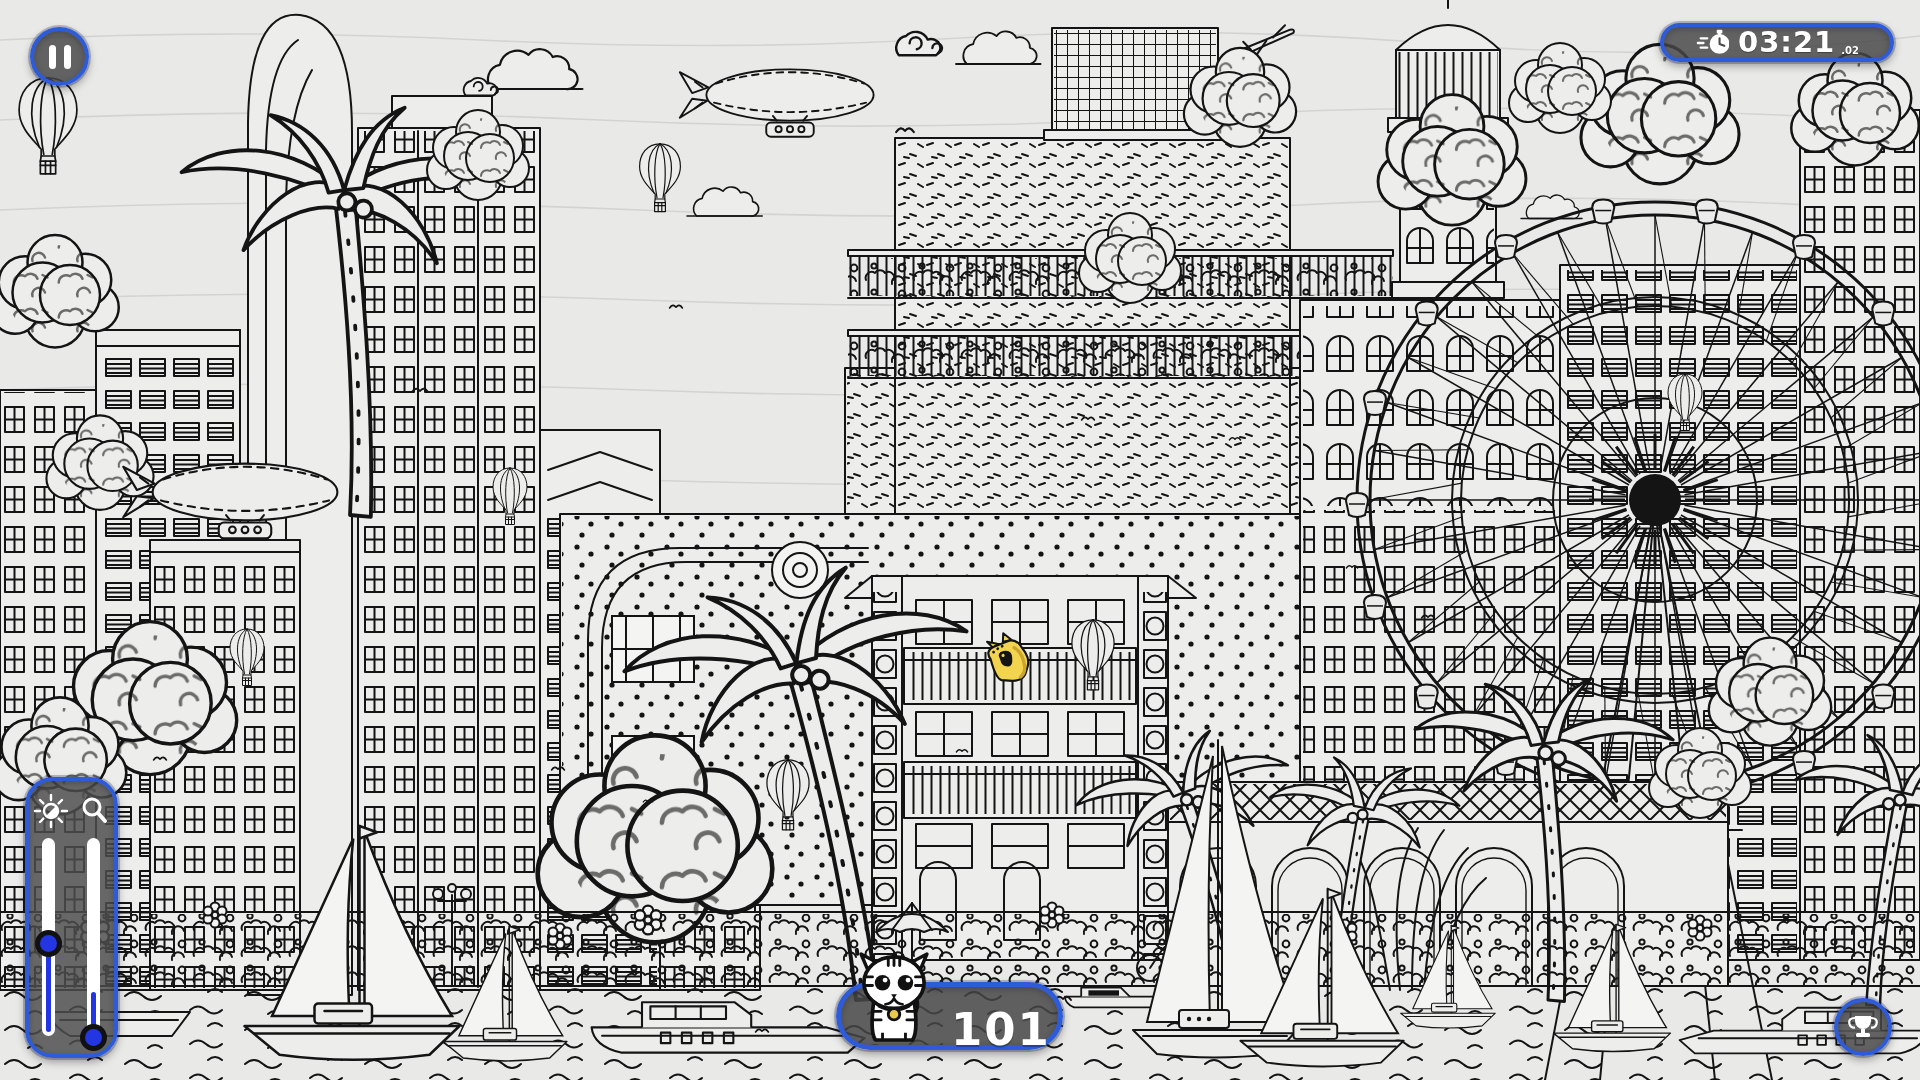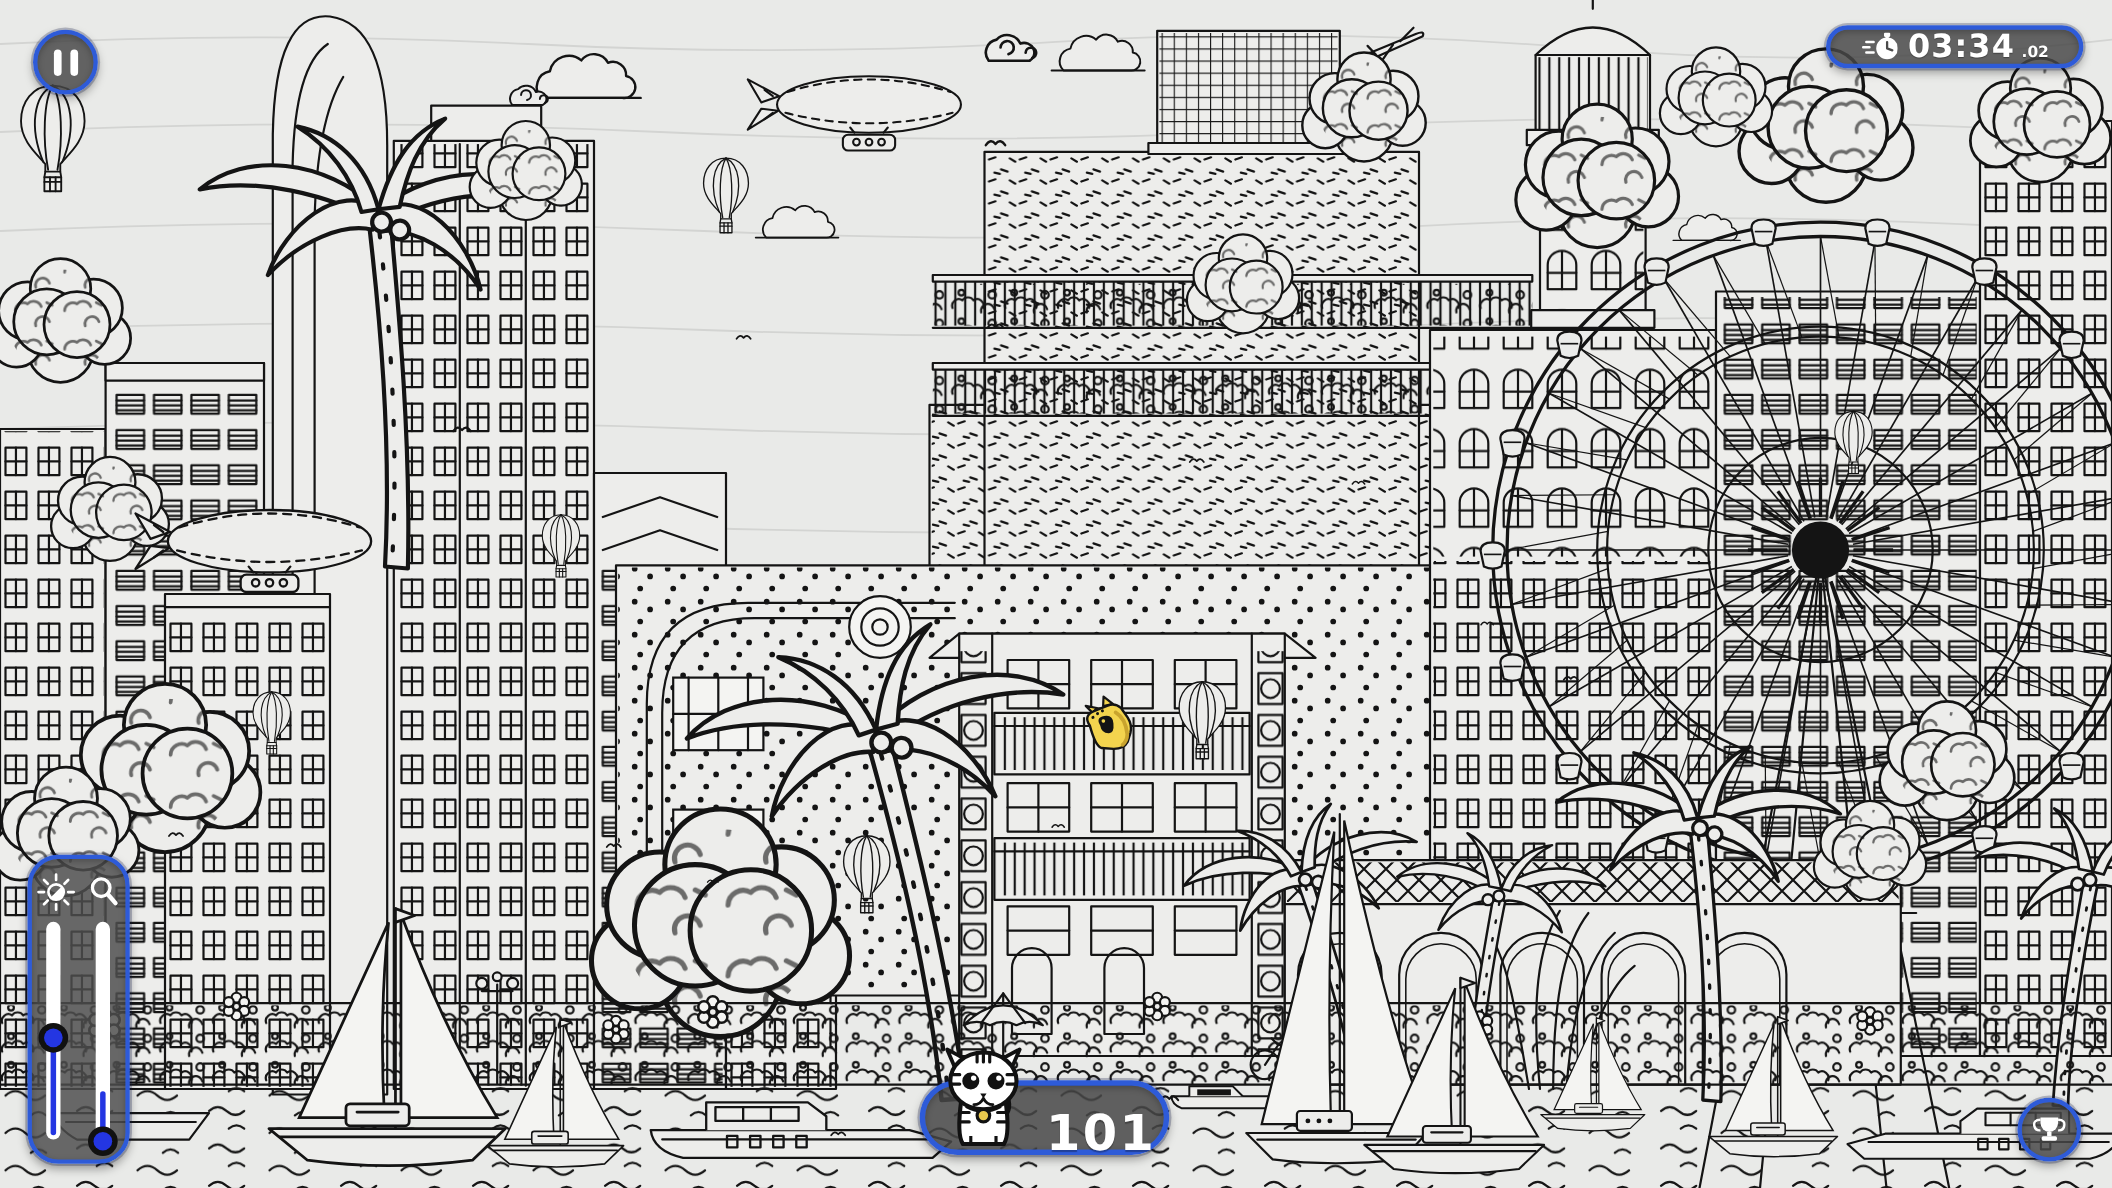--- a/index.html
+++ b/index.html
@@ -17,21 +17,21 @@
       display:flex;align-items:center;justify-content:center;cursor:pointer;}
   #pause-btn{left:30px;top:27px;width:59px;height:59px;}
   .pause-bars{display:flex;gap:8px;}
   .pause-bars i{display:block;width:7px;height:24px;background:#fff;border-radius:4px;}
   #timer-pill{position:absolute;left:1660px;top:23px;width:234px;height:39px;box-sizing:border-box;
       background:rgba(72,72,72,.84);border:4px solid #2e5bd8;border-radius:22px;
       box-shadow:0 0 0 2px rgba(15,25,70,.25),0 4px 9px rgba(0,0,0,.35),inset 0 2px 6px rgba(0,0,0,.25);
       display:flex;align-items:center;justify-content:center;gap:9px;color:#fff;}
   #timer-pill .t-main{font-size:29px;font-weight:bold;letter-spacing:1px;line-height:1;
       text-shadow:0 1px 1px rgba(0,0,0,.35);}
-  #timer-pill .t-centi{font-size:14px;font-weight:bold;align-self:flex-end;margin-bottom:2px;margin-left:-3px;
+  #timer-pill .t-centi{font-size:10px;font-weight:bold;align-self:flex-end;margin-bottom:2px;margin-left:-3px;
       text-shadow:0 1px 1px rgba(0,0,0,.35);}
   #adjust-panel{position:absolute;left:25px;top:777px;width:93px;height:281px;box-sizing:border-box;
       background:rgba(77,77,77,.84);border:4px solid #2e5bd8;border-radius:28px;
       box-shadow:0 0 0 2px rgba(15,25,70,.25),0 4px 9px rgba(0,0,0,.35),inset 0 2px 6px rgba(0,0,0,.25);}
   .slider-track{position:absolute;width:13px;background:#fff;border-radius:7px;top:57px;height:198px;}
   .slider-track.left{left:13px;} .slider-track.right{left:58px;}
   .slider-fill{position:absolute;left:4px;width:5px;background:#2436e2;border-radius:3px;bottom:4px;}
   .slider-knob{position:absolute;left:-7px;width:27px;height:27px;border-radius:50%;background:#111;
       display:flex;align-items:center;justify-content:center;cursor:grab;}
   .slider-knob i{display:block;width:17px;height:17px;border-radius:50%;background:#2436e2;}
@@ -702,21 +702,21 @@
 <div id="timer-pill">
   <svg width="34" height="32" viewBox="-26 -16 36 32">
     <g stroke="#fff" stroke-width="2.4" fill="none" stroke-linecap="round">
       <path d="M-20,-5 h7 M-23,0 h6 M-20,5 h7"></path>
     </g>
     <circle cx="0" cy="1" r="10.5" fill="#fff"></circle>
     <rect x="-3" y="-14" width="6" height="4" rx="1" fill="#fff"></rect>
     <rect x="-1.6" y="-11" width="3.2" height="3" fill="#fff"></rect>
     <path d="M0,1 V-5 M0,1 L5,3" stroke="#4a4a4a" stroke-width="2.2" fill="none" stroke-linecap="round"></path>
   </svg>
-  <span class="t-main">03:34</span>
+  <span class="t-main">03:21</span>
   <span class="t-centi">.02</span>
 </div>
 
 <div id="adjust-panel">
   <div class="panel-icons">
     <svg width="36" height="36" viewBox="-18 -18 36 36">
       <g stroke="#fff" stroke-width="2.4" fill="none" stroke-linecap="round">
         <circle cx="0" cy="0" r="7"></circle>
         <path d="M0,-16 V-11 M0,11 V16 M-16,0 H-11 M11,0 H16 M-11,-11 l3.4,3.4 M7.6,7.6 l3.4,3.4 M-11,11 l3.4,-3.4 M7.6,-7.6 l3.4,-3.4"></path>
       </g>

